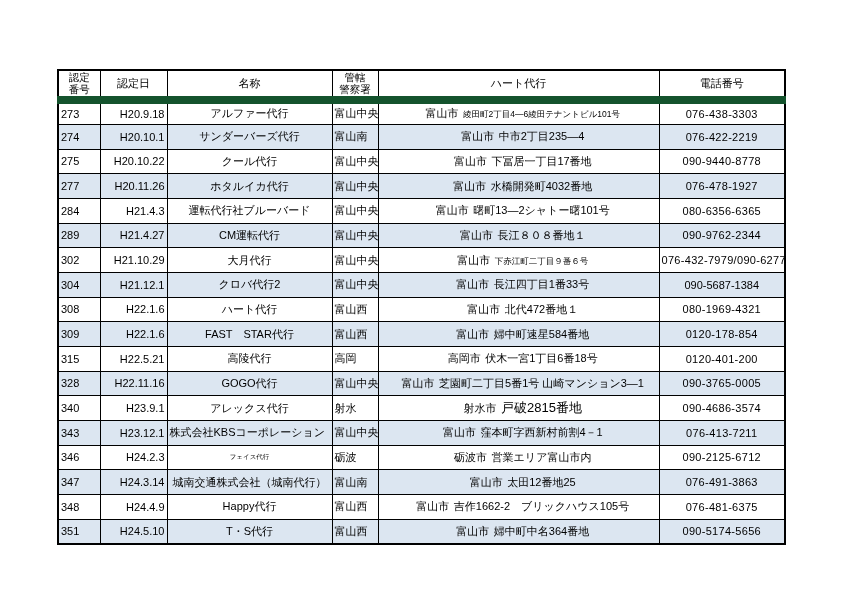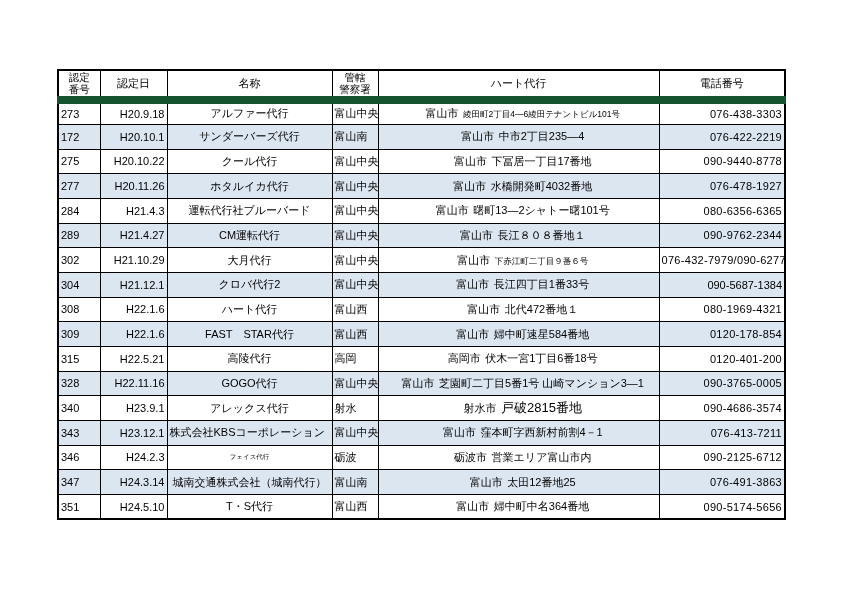--- a/index.html
+++ b/index.html
@@ -30,21 +30,21 @@
     vertical-align:middle; white-space:nowrap;
   }
   tbody tr:nth-child(even) td { background:#dce6f1; }
 
   .c-no     { text-align:left; font-size:10.5px; }
   .c-date   { text-align:right; font-size:10.5px; }
   .c-name   { text-align:center;margin-top:44px; }
   .c-police { }
   .c-loc    { text-align:center; padding:0 !important; }
   .c-loc .city { display:inline-block; width:46px; padding-left:4px; }
-  .c-phone  { text-align:right; font-size:10.5px; letter-spacing:0.3px; }
+  .c-phone  { text-align:center; font-size:10.5px; letter-spacing:0.3px; }
 
   
   tbody tr:nth-child(1)  .addr   { font-size:8.5px; }
   tbody tr:nth-child(7)  .addr   { font-size:8.5px; }
   tbody tr:nth-child(13) .addr   { font-size:13px; }
   tbody tr:nth-child(15) .c-name { font-size:6.5px; }
   tbody tr:nth-child(8)  .c-phone{ font-size:11px; letter-spacing:0; }
 </style>
 </head>
 <body>
@@ -81,21 +81,21 @@
       <td class="c-date">H20.9.18</td>
       <td class="c-name">アルファー代行</td>
       <td class="c-police">富山中央</td>
       <td class="c-loc">
         <span class="city">富山市</span><span class="addr">綾田町2丁目4—6綾田テナントビル101号</span>
       </td>
       <td class="c-phone">076-438-3303</td>
     </tr>
 
     <tr>
-      <td class="c-no">172</td>
+      <td class="c-no">274</td>
       <td class="c-date">H20.10.1</td>
       <td class="c-name">サンダーバーズ代行</td>
       <td class="c-police">富山南</td>
       <td class="c-loc">
         <span class="city">富山市</span><span class="addr">中市2丁目235—4</span>
       </td>
       <td class="c-phone">076-422-2219</td>
     </tr>
 
     <tr>
@@ -246,20 +246,30 @@
       <td class="c-no">347</td>
       <td class="c-date">H24.3.14</td>
       <td class="c-name">城南交通株式会社（城南代行）</td>
       <td class="c-police">富山南</td>
       <td class="c-loc">
         <span class="city">富山市</span><span class="addr">太田12番地25</span>
       </td>
       <td class="c-phone">076-491-3863</td>
     </tr>
 
+    <tr>
+      <td class="c-no">348</td>
+      <td class="c-date">H24.4.9</td>
+      <td class="c-name">Happy代行</td>
+      <td class="c-police">富山西</td>
+      <td class="c-loc">
+        <span class="city">富山市</span><span class="addr">吉作1662-2　ブリックハウス105号</span>
+      </td>
+      <td class="c-phone">076-481-6375</td>
+    </tr>
 
     <tr>
       <td class="c-no">351</td>
       <td class="c-date">H24.5.10</td>
       <td class="c-name">T・S代行</td>
       <td class="c-police">富山西</td>
       <td class="c-loc">
         <span class="city">富山市</span><span class="addr">婦中町中名364番地</span>
       </td>
       <td class="c-phone">090-5174-5656</td>

